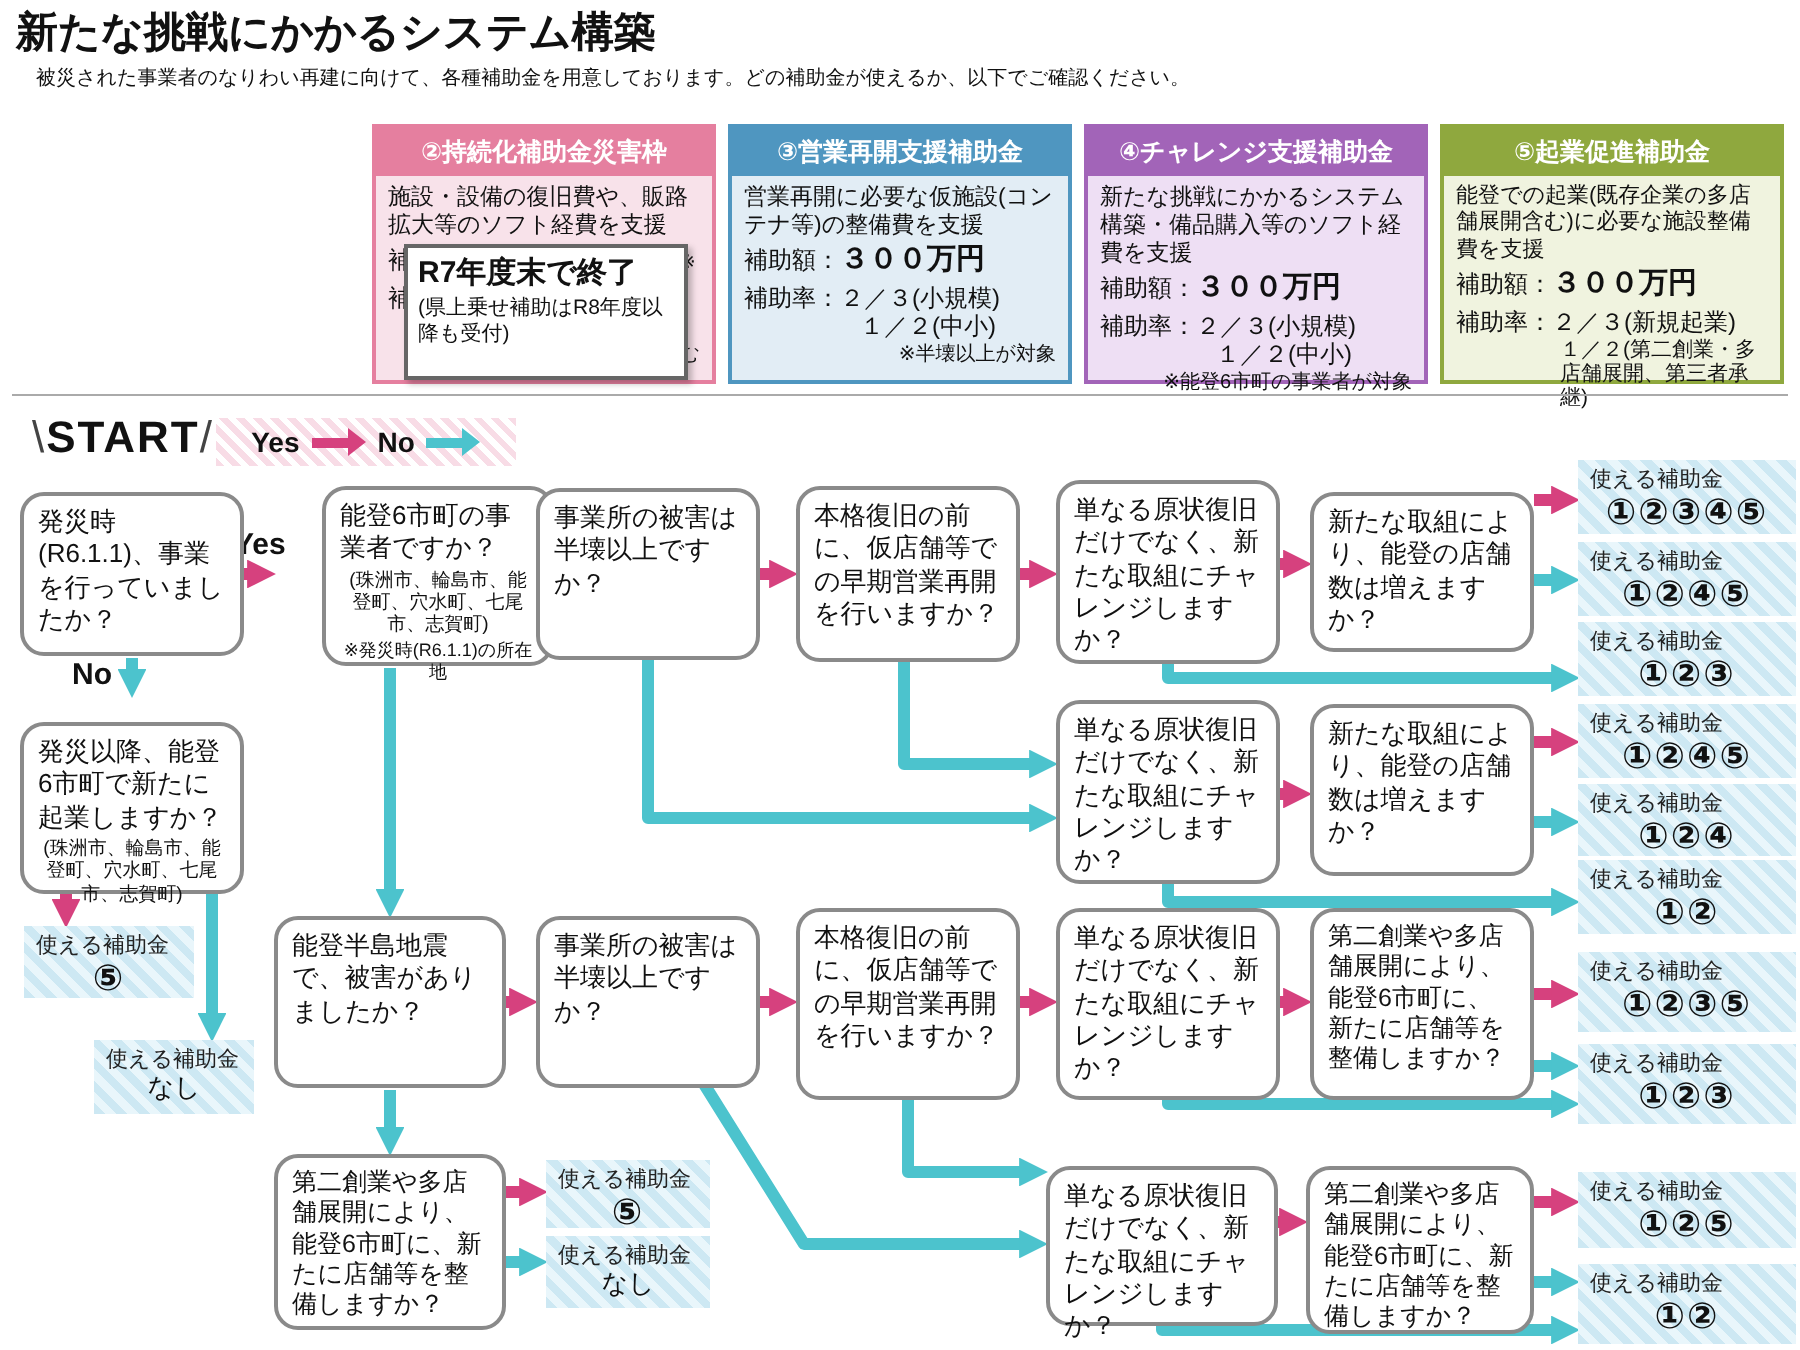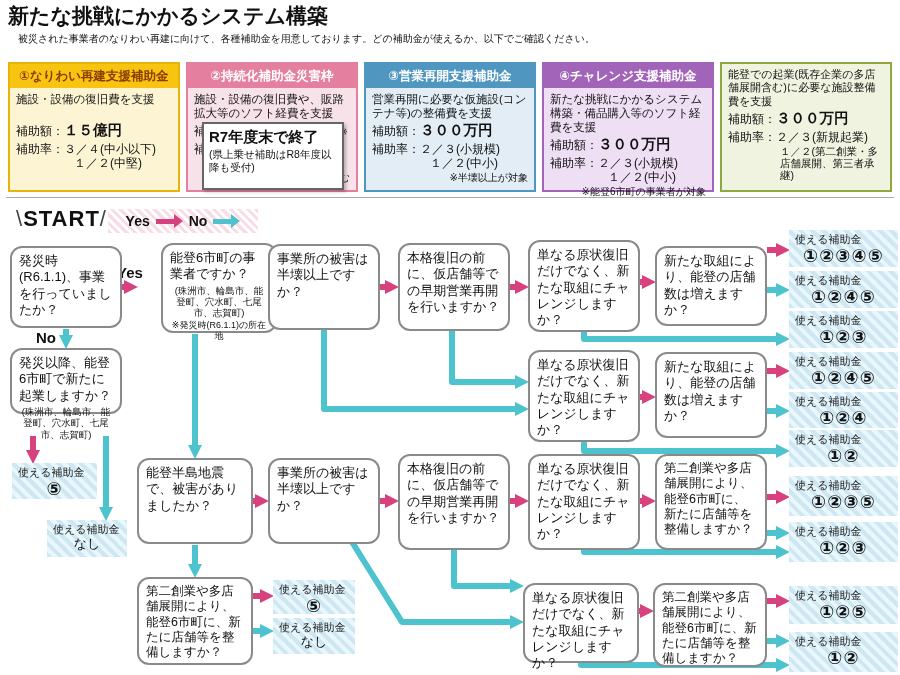--- a/index.html
+++ b/index.html
@@ -53,29 +53,20 @@
   .result.nashi .rvalue{font-size:13px;font-weight:normal;letter-spacing:0;}
 </style>
 </head>
 <body>
 
 <div class="page">
 
   <div class="title">新たな挑戦にかかるシステム構築</div>
   <div class="subtitle">被災された事業者のなりわい再建に向けて、各種補助金を用意しております。どの補助金が使えるか、以下でご確認ください。</div>
 
-  <div class="card" style="left:8px;border-color:#e7b50a;background:#fdf4d4;">
-    <div class="card-header" style="background:#f7c411;color:#8d3c00;">①なりわい再建支援補助金</div>
-    <div class="card-body">
-      <div class="desc">施設・設備の復旧費を支援</div>
-      <div class="amount-row"><span>補助額：</span><span class="avalue">１５億円</span></div>
-      <div class="rate">補助率：３／４(中小以下)</div>
-      <div class="rate indent">１／２(中堅)</div>
-    </div>
-  </div>
 
   <div class="card" style="left:186px;border-color:#e57f9f;background:#f8e2ea;">
     <div class="card-header" style="background:#e57f9f;color:#fff;">②持続化補助金災害枠</div>
     <div class="card-body">
       <div class="desc">施設・設備の復旧費や、販路拡大等のソフト経費を支援</div>
       <div class="amount-row"><span>補助額：</span><span class="avalue">２００万円</span><span class="asuffix">(中小)※</span></div>
       <div class="rate">補助率：２／３(小規模)</div>
       <div class="rate indent">１／２(中小)</div>
       <div class="cnote">※県上乗せ含む</div>
       <div class="overlay">
@@ -101,20 +92,21 @@
     <div class="card-body">
       <div class="desc">新たな挑戦にかかるシステム構築・備品購入等のソフト経費を支援</div>
       <div class="amount-row"><span>補助額：</span><span class="avalue">３００万円</span></div>
       <div class="rate">補助率：２／３(小規模)</div>
       <div class="rate indent">１／２(中小)</div>
       <div class="cnote">※能登6市町の事業者が対象</div>
     </div>
   </div>
 
   <div class="card" style="left:720px;border-color:#8fa83e;background:#f0f3df;">
+    <div class="card-header" style="background:#8fa83e;color:#fff;">⑤起業促進補助金</div>
     <div class="card-body" style="font-size:11px;">
       <div class="desc">能登での起業(既存企業の多店舗展開含む)に必要な施設整備費を支援</div>
       <div class="amount-row"><span>補助額：</span><span class="avalue">３００万円</span></div>
       <div class="rate">補助率：２／３(新規起業)</div>
       <div class="rate small">１／２(第二創業・多店舗展開、第三者承継)</div>
     </div>
   </div>
 
   <div class="divider"></div>
 
@@ -169,21 +161,21 @@
     <path class="no" marker-end="url(#mN)" d="M106,436 L106,508"></path>
     <path class="no" marker-end="url(#mN)" d="M767,641 L777,641"></path>
     <path class="no" marker-end="url(#mN)" d="M581,656 L581,665 L777,665"></path>
   </svg>
 
   <div class="yn-label" style="left:117px;top:264px;">Yes</div>
   <div class="yn-label" style="left:36px;top:329px;">No</div>
 
   <div class="node" style="left:10px;top:246px;width:112px;height:82px;"><span>発災時(R6.1.1)、事業を行っていましたか？</span></div>
   <div class="node" style="left:137px;top:243px;width:116px;height:90px;margin-left:24px;"><span>能登6市町の事業者ですか？</span><span class="sub">(珠洲市、輪島市、能登町、穴水町、七尾市、志賀町)</span><span class="note">※発災時(R6.1.1)の所在地</span></div>
-  <div class="node" style="left:10px;top:348px;width:112px;height:66px;"><span>発災以降、能登6市町で新たに起業しますか？</span><span class="sub">(珠洲市、輪島市、能登町、穴水町、七尾市、志賀町)</span></div>
+  <div class="node" style="left:10px;top:361px;width:112px;height:86px;"><span>発災以降、能登6市町で新たに起業しますか？</span><span class="sub">(珠洲市、輪島市、能登町、穴水町、七尾市、志賀町)</span></div>
 
   <div class="node" style="left:268px;top:244px;width:112px;height:86px;"><span>事業所の被害は半壊以上ですか？</span></div>
   <div class="node" style="left:398px;top:243px;width:112px;height:88px;"><span>本格復旧の前に、仮店舗等での早期営業再開を行いますか？</span></div>
   <div class="node" style="left:528px;top:240px;width:112px;height:92px;"><span>単なる原状復旧だけでなく、新たな取組にチャレンジしますか？</span></div>
   <div class="node" style="left:655px;top:246px;width:112px;height:80px;"><span>新たな取組により、能登の店舗数は増えますか？</span></div>
 
   <div class="node" style="left:528px;top:350px;width:112px;height:92px;"><span>単なる原状復旧だけでなく、新たな取組にチャレンジしますか？</span></div>
   <div class="node" style="left:655px;top:352px;width:112px;height:86px;"><span>新たな取組により、能登の店舗数は増えますか？</span></div>
 
   <div class="node" style="left:137px;top:458px;width:116px;height:86px;"><span>能登半島地震で、被害がありましたか？</span></div>

